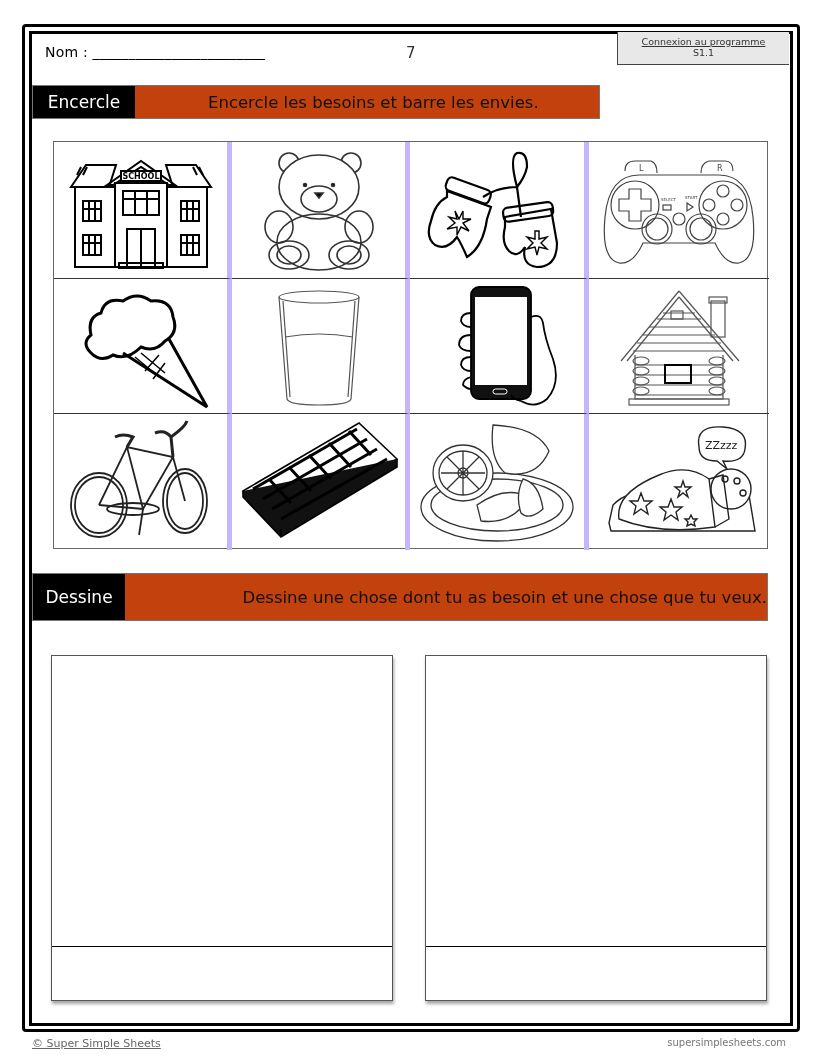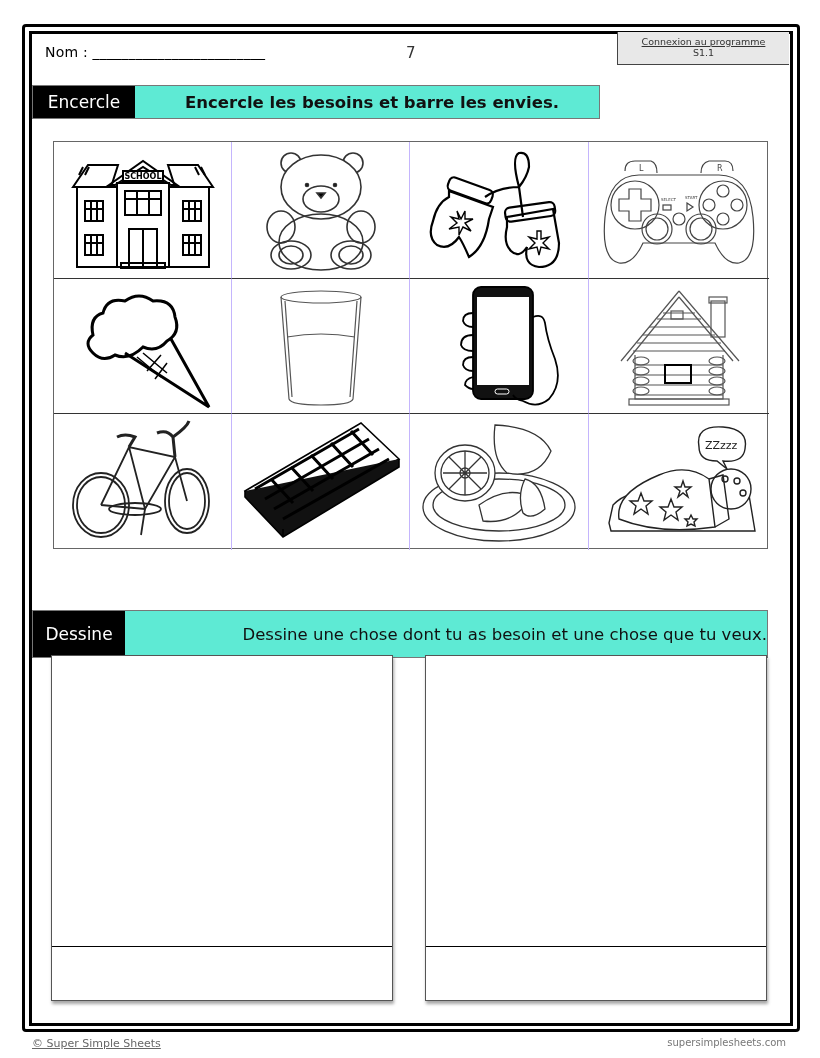--- a/index.html
+++ b/index.html
@@ -8,33 +8,33 @@
   .frame-outer { position:absolute; left:22px; top:24px; width:772px; height:1002px;
                  border:3px solid #000; border-radius:4px; }
   .frame-inner { position:absolute; left:29px; top:31px; width:758px; height:989px;
                  border:3px solid #000; }
   .name-line { position:absolute; left:45px; top:44px; font-size:14px; color:#000000; letter-spacing:0.2px; }
   .page-num { position:absolute; left:406px; top:44px; font-size:15px; color:#333; }
   .program-box { position:absolute; left:617px; top:32px; width:172px; height:33px;
                  background:#e8e8e8; border-left:1px solid #444; border-bottom:1px solid #444;
                  text-align:center; font-size:9.5px; color:#333; line-height:11px; padding-top:4px; box-sizing:border-box; }
   .program-box .title { text-decoration:underline; }
-  .section-bar { position:absolute; display:flex; border:1px solid #777; background:#5eead4; box-sizing:border-box; }
+  .section-bar { position:absolute; display:flex; border:1px solid #777; background:#c2410c; box-sizing:border-box; }
   .section-label { background:#000; color:#fff; display:flex; align-items:center; justify-content:center; }
   .section-text { display:flex; align-items:center; }
   .bar1 { left:32px; top:85px; width:568px; height:34px; }
   .bar1 .section-label { width:102px; font-size:17px; }
-  .bar1 .section-text { flex:1; padding-left:50px; font-size:16.5px;font-weight:bold; }
-  .bar2 { left:32px; top:573px; width:736px; height:48px;margin-top:37px; }
+  .bar1 .section-text { flex:1; padding-left:73px; font-size:16.5px; }
+  .bar2 { left:32px; top:573px; width:736px; height:48px; }
   .bar2 .section-label { width:92px; font-size:17px; }
   .bar2 .section-text { flex:1; padding-left:10px; font-size:16.5px; line-height:21px;justify-content:flex-end; }
   .grid { position:absolute; left:53px; top:141px; width:715px; height:408px;
           display:grid; grid-template-columns:178px 178px 179px 180px; grid-template-rows:137px 135px 136px;
           border:1px solid #666; box-sizing:border-box; }
-  .cell { border-right:1px solid #c4b5fd; border-bottom:1px solid #333; display:flex; align-items:center; justify-content:center; overflow:hidden; }
+  .cell { border-right:5px solid #c4b5fd; border-bottom:1px solid #333; display:flex; align-items:center; justify-content:center; overflow:hidden; }
   .cell:nth-child(4n) { border-right:none; }
   .cell:nth-child(n+9) { border-bottom:none; }
   .cell svg { width:160px; height:126px; }
   .draw-box { position:absolute; top:655px; width:342px; height:346px; border:1.5px solid #555;
               box-shadow:1px 3px 3px rgba(0,0,0,0.35); background:#fff; box-sizing:border-box; }
   .draw-box .label-line { position:absolute; left:0; right:0; top:290px; border-top:1.5px solid #000; }
   .draw-left { left:51px; }
   .draw-right { left:425px; }
   .footer-left { position:absolute; left:32px; top:1037px; font-size:11px; color:#666;text-decoration:underline; }
   .footer-right { position:absolute; right:34px; top:1037px; font-size:10px; color:#777; }

